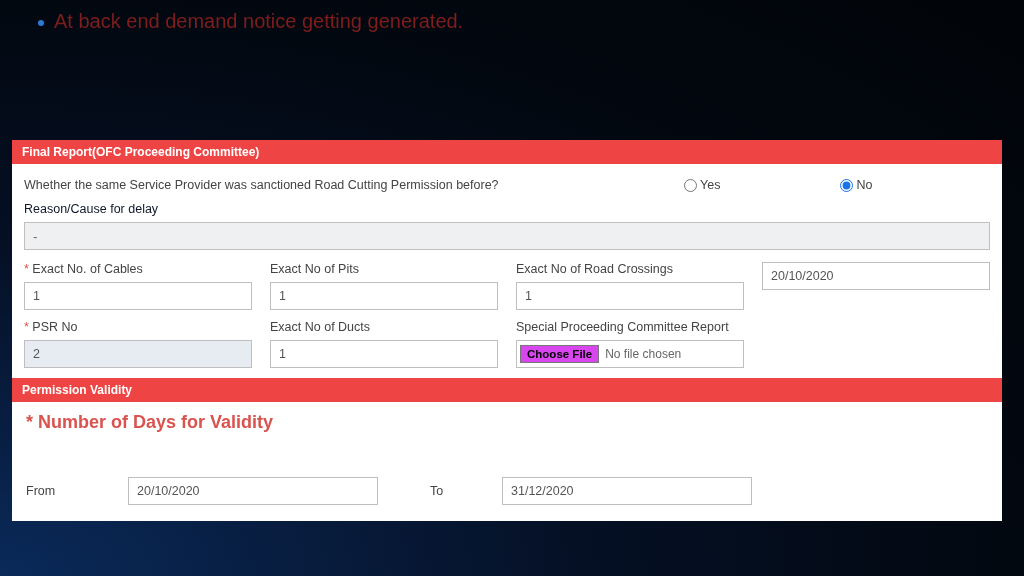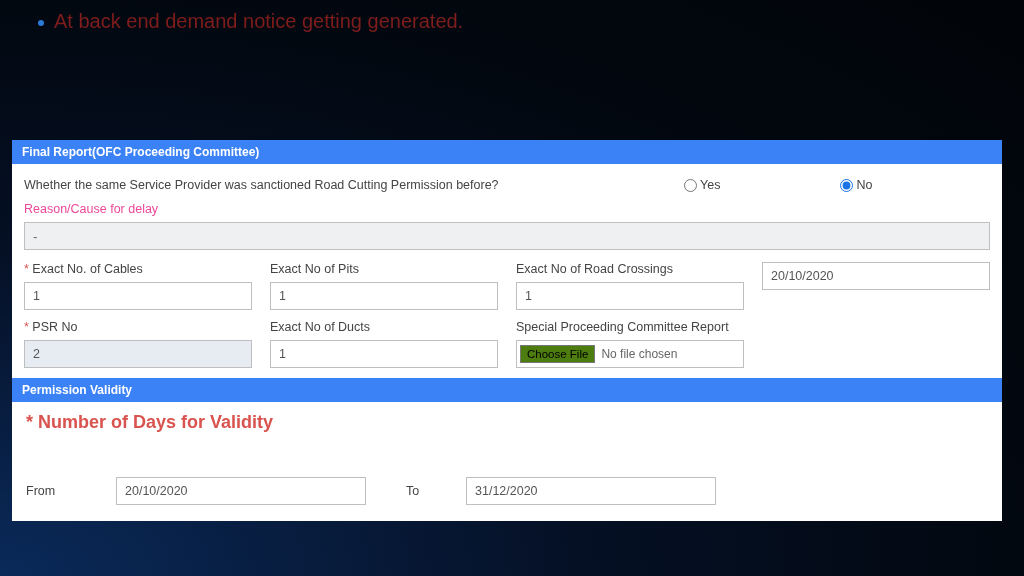--- a/index.html
+++ b/index.html
@@ -25,36 +25,36 @@
     margin-top: 2px;
   }
   .form-wrap {
     position: absolute;
     top: 140px; left: 12px; right: 22px;
     background: #fff;
     color: #333;
     font-size: 12.5px;
   }
   .section-header {
-    background: #3b82f6;
+    background: #ef4444;
     color: #fff;
     font-weight: bold;
     font-size: 12px;
     padding: 5px 10px;
   }
   .section-body { padding: 8px 12px 10px; }
   .question-row {
     display: flex; align-items: center; gap: 40px;
     padding: 6px 0;
   }
   .question-text { flex: 0 0 620px; color:#444; }
   .radio-group { display: flex; gap: 120px; align-items:center; color:#444; }
   .radio-opt { display:flex; align-items:center; gap:3px; }
   .radio-opt input { accent-color:#1a73e8; }
-  .delay-label { padding: 4px 0 6px; color:#ec4899; }
+  .delay-label { padding: 4px 0 6px; color:#0f172a; }
   .delay-input {
     width: 100%; height: 28px;
     border: 1px solid #bfbfbf;
     background: #eef0f2;
     color:#666;
     padding: 4px 8px;
   }
   .grid {
     display: grid;
     grid-template-columns: repeat(4, 1fr);
@@ -70,31 +70,32 @@
     padding: 4px 8px;
     font-size: 12.5px;
   }
   .field-input.disabled { background:#e7ecf2; }
   .file-wrap {
     display:flex; align-items:center;
     height:28px; border:1px solid #bfbfbf;
     padding:3px;
   }
   .file-btn {
-    border:1px solid #777; background:#4d7c0f;
+    border:1px solid #777; background:#d946ef;
     font-size:11.5px; padding:2px 6px;
     cursor:pointer;
+    font-weight:bold;
   }
   .file-text { margin-left:6px; color:#666; font-size:12px; }
   .validity-body { padding: 10px 14px 16px; }
   .validity-title {
     color:#d9534f; font-weight:bold; font-size:18px;
     margin-bottom: 14px;
   }
-  .date-row { display:flex; align-items:center; gap:20px;margin-top:44px; }
+  .date-row { display:flex; align-items:center; gap:32px;margin-top:44px; }
   .date-label { width:70px; color:#444; }
   .date-input {
     width: 250px; height:28px;
     border:1px solid #bfbfbf; background:#fff;
     color:#555; padding:4px 8px;
     font-size:12.5px;
   }
 </style>
 </head>
 <body>

